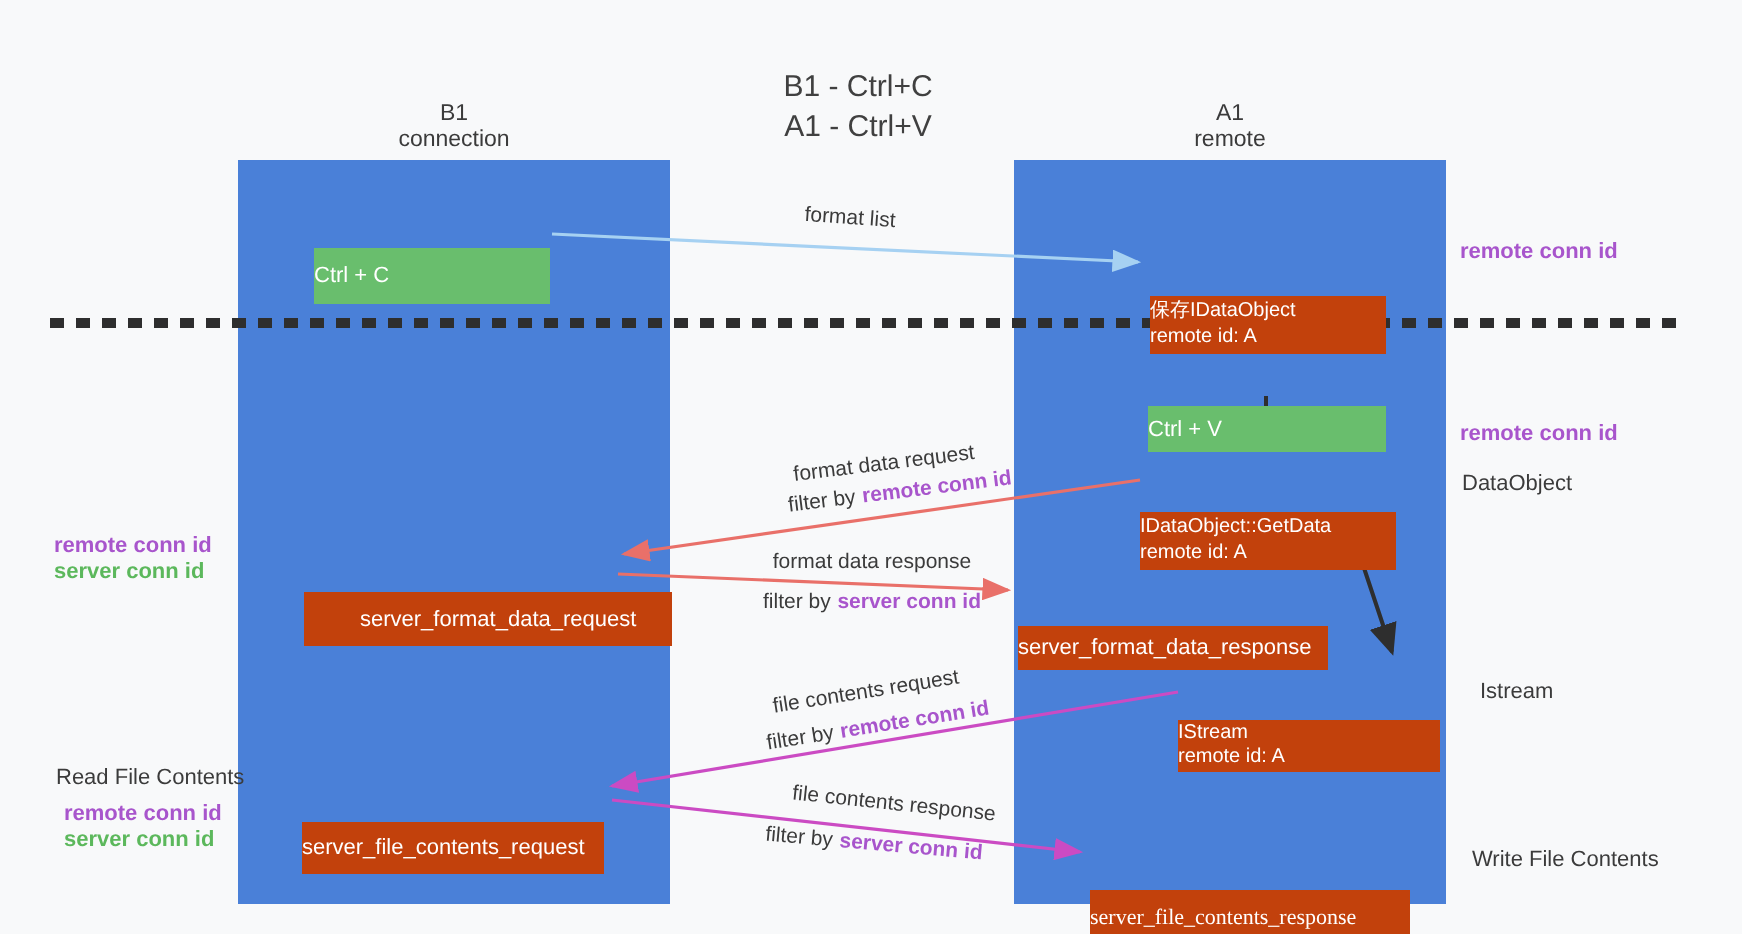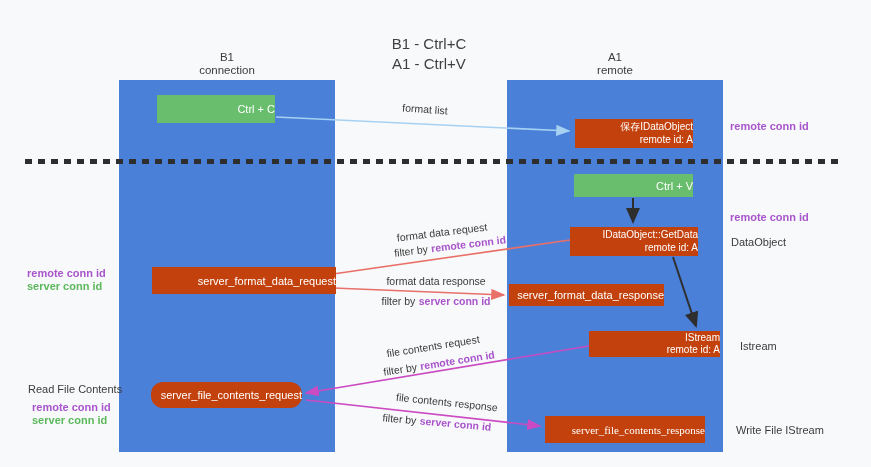--- a/index.html
+++ b/index.html
@@ -5,22 +5,22 @@
   html,body{margin:0;padding:0;background:#f8f9fa;}
   .canvas{position:relative;width:871px;height:467px;background:#f8f9fa;overflow:hidden;
           font-family:"Liberation Sans",sans-serif;color:#3b3b3b;}
   .abs{position:absolute;}
   .title{left:0;top:6px;width:858px;text-align:center;font-size:15px;line-height:20px;color:#404040;margin-top:28px;}
   .lane-header{width:216px;text-align:center;font-size:11.5px;line-height:13px;color:#3b3b3b;}
   .lane{width:216px;height:372px;top:80px;background:#4a80d8;}
   .divider{left:25px;top:159px;width:813px;height:5px;
            background:repeating-linear-gradient(to right,#2e2e2e 0 7px,transparent 7px 13px);z-index:4;}
   svg.edges{left:0;top:0;z-index:5;pointer-events:none;}
-  .node{display:flex;flex-direction:column;align-items:flex-end;justify-content:center;
-        color:#fff;font-size:11px;text-align:center;z-index:6;}
+  .node{display:flex;flex-direction:column;align-items:flex-start;justify-content:center;
+        color:#fff;font-size:11px;text-align:center;z-index:6;margin-top:29px;}
   .node.orange{background:#c2410c;}
   .node.green{background:#69be6d;}
   .two{font-size:10px;line-height:12.5px;}
   .ann{font-size:11px;line-height:13px;z-index:7;white-space:nowrap;}
   .purple{color:#a855cc;font-weight:bold;}
   .greentxt{color:#5cb85c;font-weight:bold;}
   .edge-label{font-size:10.5px;line-height:12px;text-align:center;white-space:nowrap;z-index:7;color:#3b3b3b;}
   .edge-label .purple{font-weight:bold;}
   .fprefix{margin-right:0.32em;}
 </style>
@@ -96,33 +96,33 @@
 
   <div class="abs node orange" style="left:509px;top:284px;width:155px;height:22px;">
     <span>server_format_data_response</span>
   </div>
 
   <div class="abs node orange two" style="left:589px;top:331px;width:131px;height:26px;">
     <span>IStream</span>
     <span>remote id: A</span>
   </div>
 
-  <div class="abs node orange" style="left:151px;top:382px;width:151px;height:26px;border-radius:12px;">
+  <div class="abs node orange" style="left:151px;top:382px;width:151px;height:26px;">
     <span>server_file_contents_request</span>
   </div>
 
   <div class="abs node orange" style="left:545px;top:416px;width:160px;height:27px;font-family:Liberation Serif, serif;">
     <span>server_file_contents_response</span>
   </div>
 
   <div class="abs ann purple" style="left:730px;top:120px;">remote conn id</div>
   <div class="abs ann purple" style="left:730px;top:211px;">remote conn id</div>
   <div class="abs ann" style="left:731px;top:236px;">DataObject</div>
   <div class="abs ann" style="left:740px;top:340px;">Istream</div>
-  <div class="abs ann" style="left:736px;top:424px;">Write File IStream</div>
+  <div class="abs ann" style="left:736px;top:424px;">Write File Contents</div>
 
   <div class="abs ann" style="left:27px;top:267px;">
     <div class="purple">remote conn id</div>
     <div class="greentxt">server conn id</div>
   </div>
   <div class="abs ann" style="left:28px;top:383px;">Read File Contents</div>
   <div class="abs ann" style="left:32px;top:401px;">
     <div class="purple">remote conn id</div>
     <div class="greentxt">server conn id</div>
   </div>

